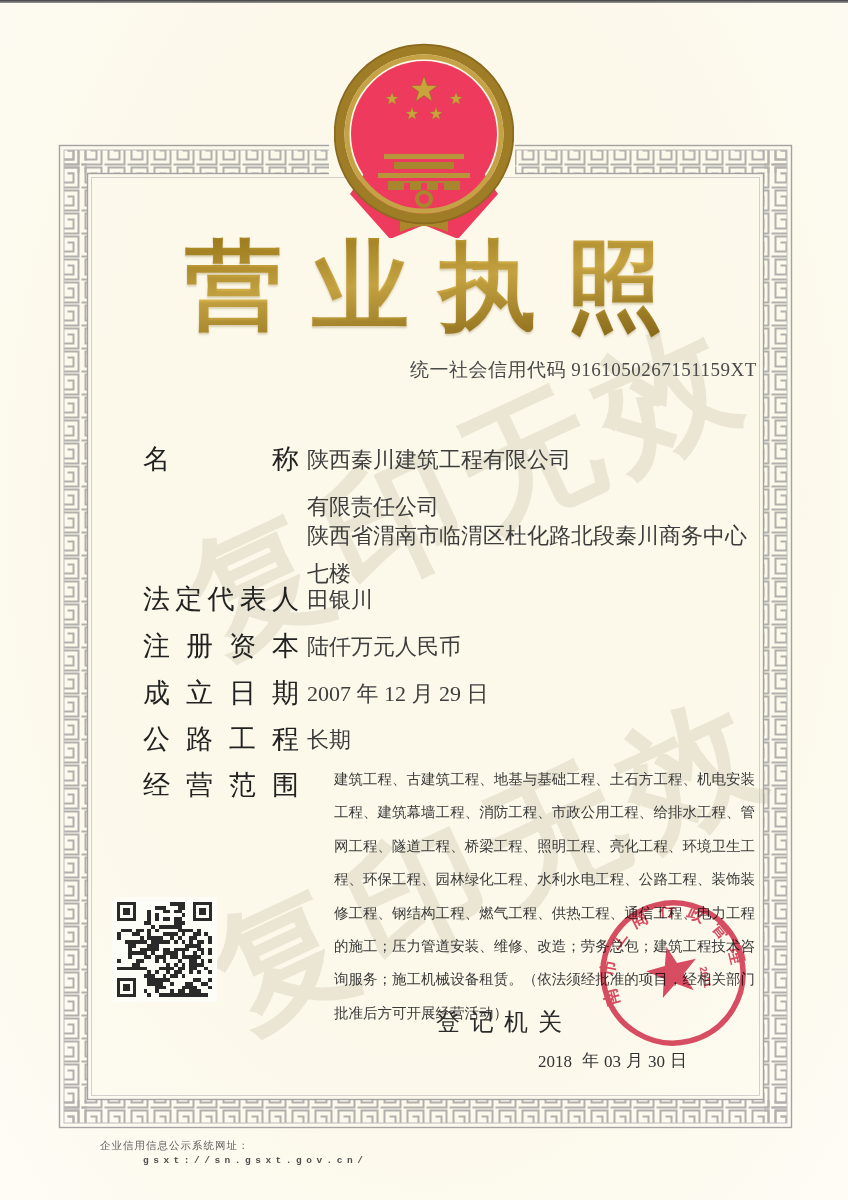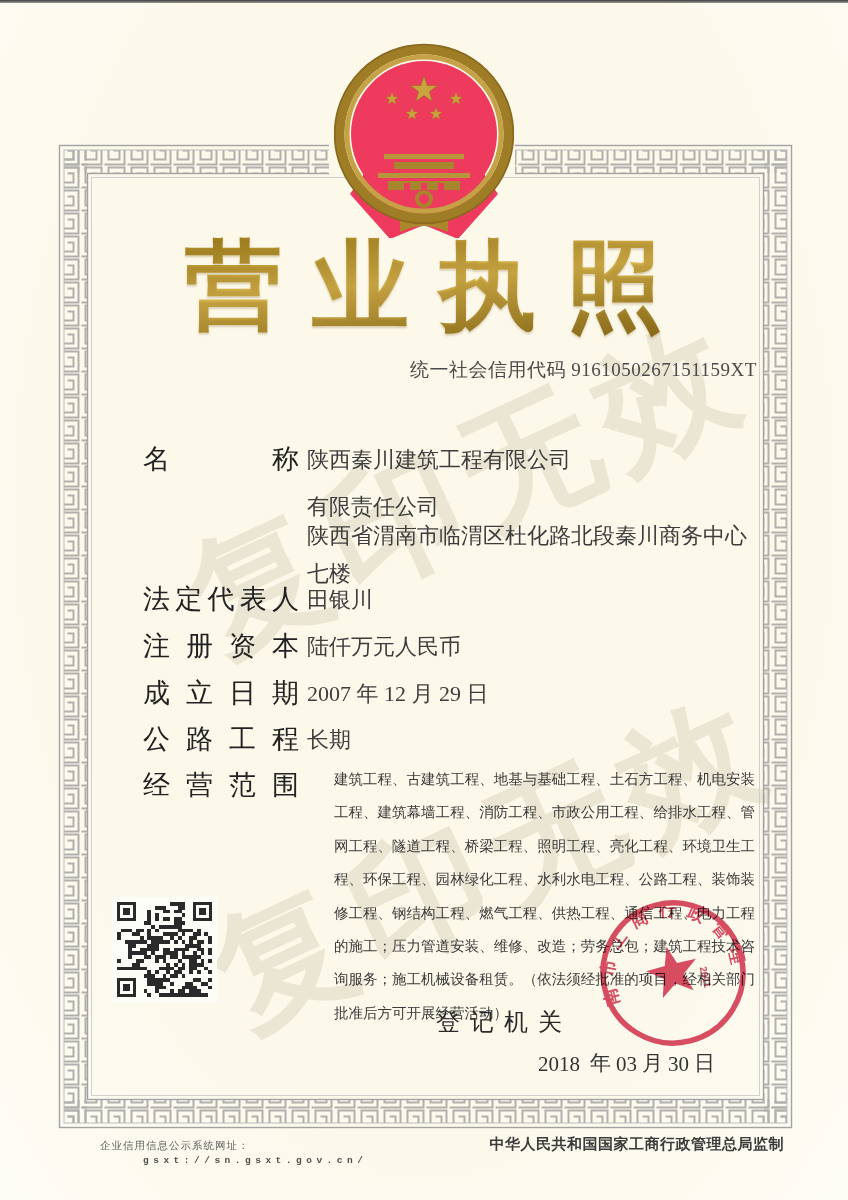--- a/index.html
+++ b/index.html
@@ -54,21 +54,21 @@
   .lb1{top:444px}.lb2{top:491px}.lb3{top:536px}.lb4{top:584px}
   .lb5{top:631px}.lb6{top:678px}.lb7{top:724px}.lb8{top:770px}
   .v1{top:447px}.v2{top:494px}.v3{top:517px}.v4{top:587px}
   .v5{top:634px}.v6{top:681px}.v7{top:727px}
   
   .registry{
     position:absolute;left:436px;top:1006px;z-index:4;
     font-size:24px;font-weight:500;color:#2a2a2a;letter-spacing:10px;white-space:nowrap;
   }
   .issue-date{
-    position:absolute;left:533px;top:1049px;z-index:4;font-size:21px;color:#333;
+    position:absolute;left:533px;top:1049px;z-index:4;font-size:17px;color:#333;
     white-space:nowrap;
   }
   .issue-date .num{margin:0 5px;position:relative;top:1px;}
   .issue-date .y{margin-right:10px;}
   
   .qr{position:absolute;left:112px;top:897px;width:105px;height:105px;background:#fdfdf8;
       z-index:4;padding:0;}
   .qr-grid{position:absolute;left:5px;top:5px;width:95px;height:95px;}
   .qr-grid i{position:absolute;background:#2a2a2a;}
   .finder{position:absolute;width:13px;height:13px;border:3.5px solid #2a2a2a;background:#fdfdf8;}
@@ -424,14 +424,13 @@
     <circle cx="85" cy="85" r="70" fill="none" stroke="#d6405c" stroke-width="5.5"></circle>
     <polygon fill="#d6405c" points="85,58 91.3,76.3 110.7,76.7 95.3,88.3 100.9,106.8 85,95.8 69.1,106.8 74.7,88.3 59.3,76.7 78.7,76.3"></polygon>
     <text font-size="17" letter-spacing="10" fill="#d6405c" font-family="Liberation Serif, DejaVu Serif, serif" font-weight="bold">
       <textPath href="#sealArc" startOffset="50%" text-anchor="middle">渭南市工商行政管理局</textPath>
     </text>
     <text x="116" y="90" font-size="10" fill="#d6405c" font-weight="bold" transform="rotate(90 116 86)" font-family="Liberation Sans, sans-serif">2011</text>
   </svg>
 
   <div class="footer-site-label">企业信用信息公示系统网址：</div>
   <div class="footer-site-url">gsxt://sn.gsxt.gov.cn/</div>
-  <div class="footer-supervisor">中华人民共和国国家工商行政管理总局监制</div>
 </div>
 
 </body></html>

